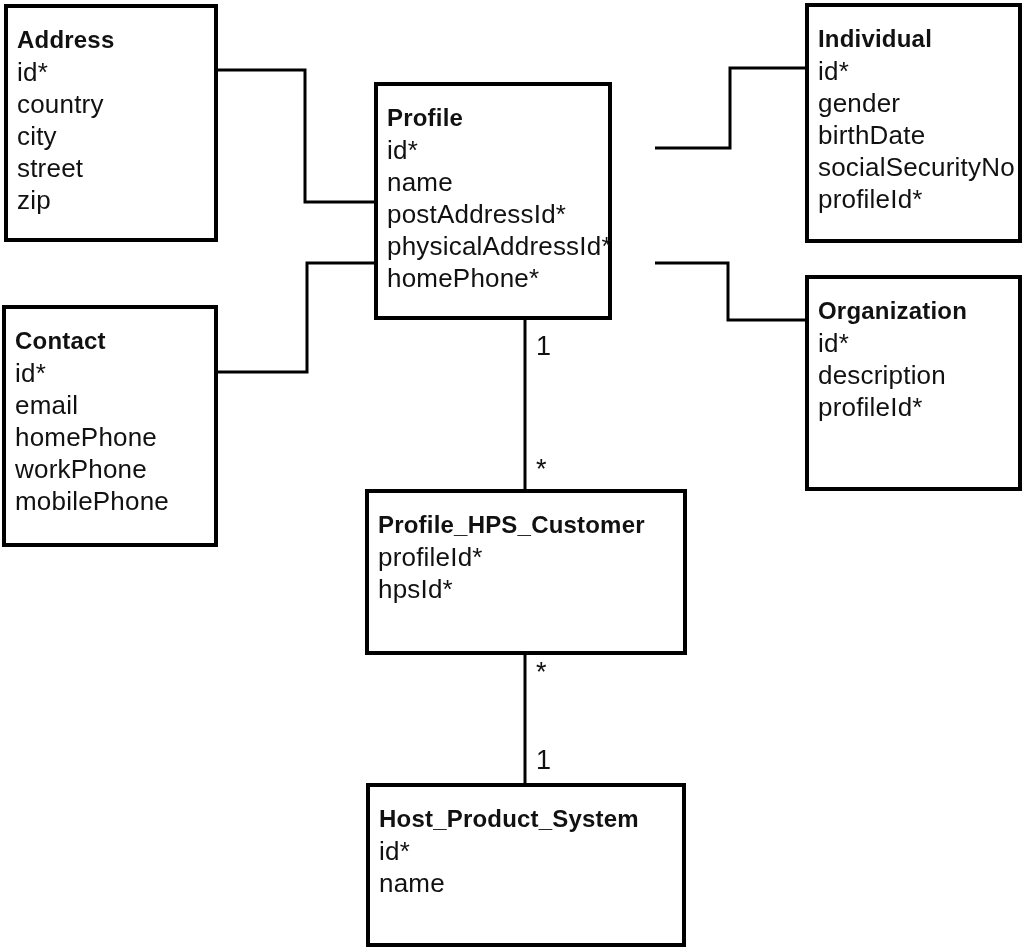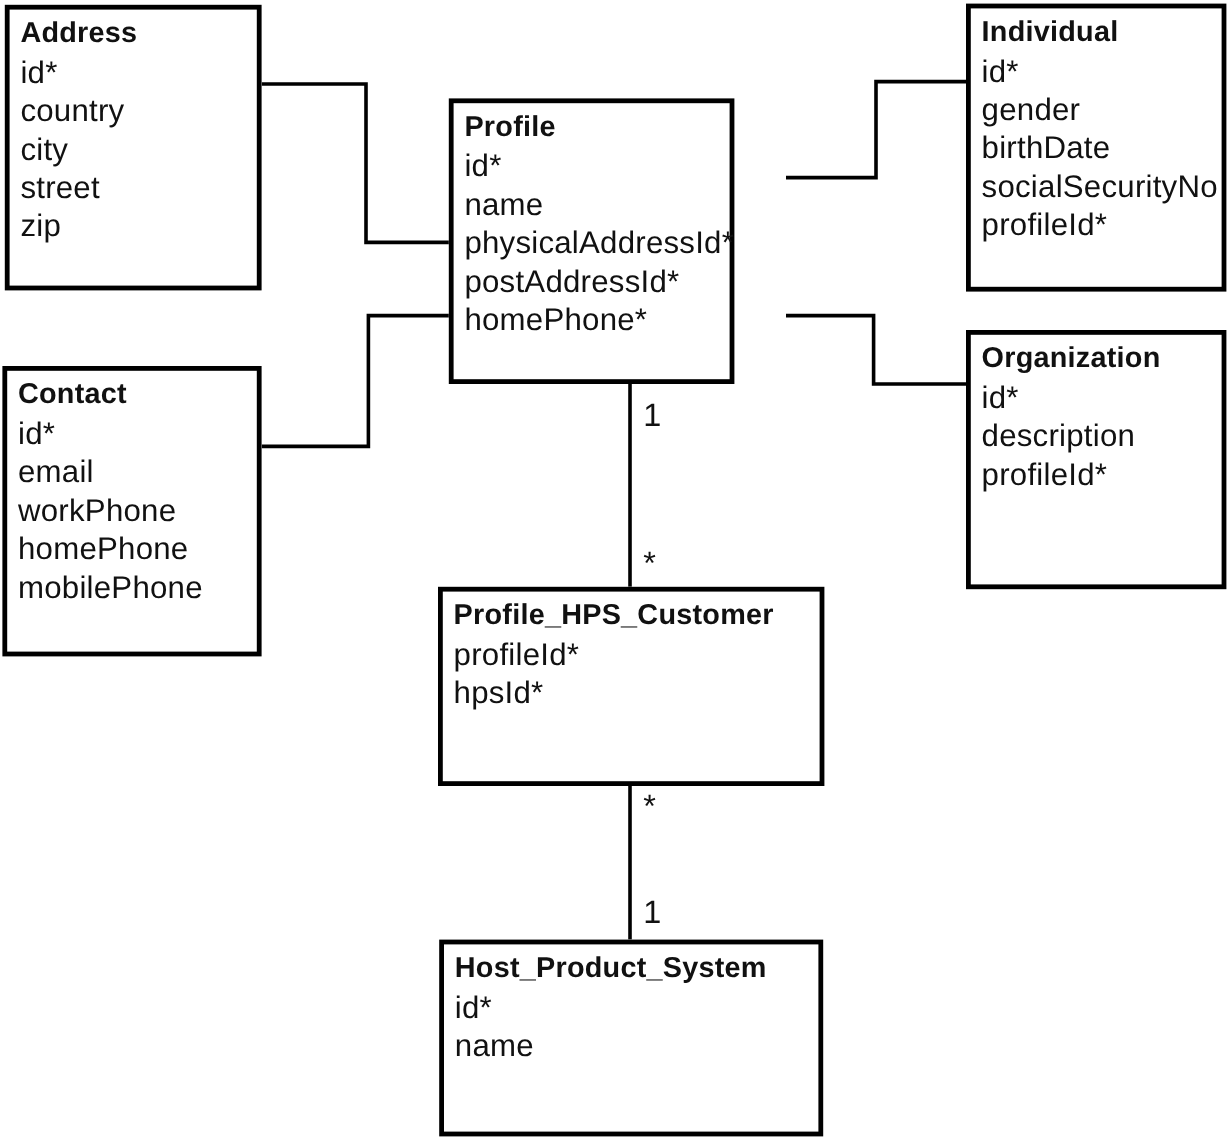--- a/index.html
+++ b/index.html
@@ -26,21 +26,21 @@
   #connector-layer path {
     fill: none;
     stroke: #000000;
     stroke-width: 3;
   }
   .entity {
     position: absolute;
     box-sizing: border-box;
     background: #ffffff;
     border: 4px solid #000000;
-    padding: 4px 9px;
+    padding: 16px 9px;
   }
   .entity-title {
     font-weight: bold;
     font-size: 24px;
     line-height: 32px;
     letter-spacing: 0.2px;
     white-space: nowrap;
   }
   .field {
     font-size: 26px;
@@ -91,33 +91,33 @@
         <div class="field">street</div>
         <div class="field">zip</div>
       </div>
   </div>
 
   <div class="entity" id="entity-contact">
     <div class="entity-title">Contact</div>
     <div>
         <div class="field">id*</div>
         <div class="field">email</div>
+        <div class="field">homePhone</div>
         <div class="field">workPhone</div>
-        <div class="field">homePhone</div>
         <div class="field">mobilePhone</div>
       </div>
   </div>
 
   <div class="entity" id="entity-profile">
     <div class="entity-title">Profile</div>
     <div>
         <div class="field">id*</div>
         <div class="field">name</div>
+        <div class="field">postAddressId*</div>
         <div class="field">physicalAddressId*</div>
-        <div class="field">postAddressId*</div>
         <div class="field">homePhone*</div>
       </div>
   </div>
 
   <div class="entity" id="entity-individual">
     <div class="entity-title">Individual</div>
     <div>
         <div class="field">id*</div>
         <div class="field">gender</div>
         <div class="field">birthDate</div>

